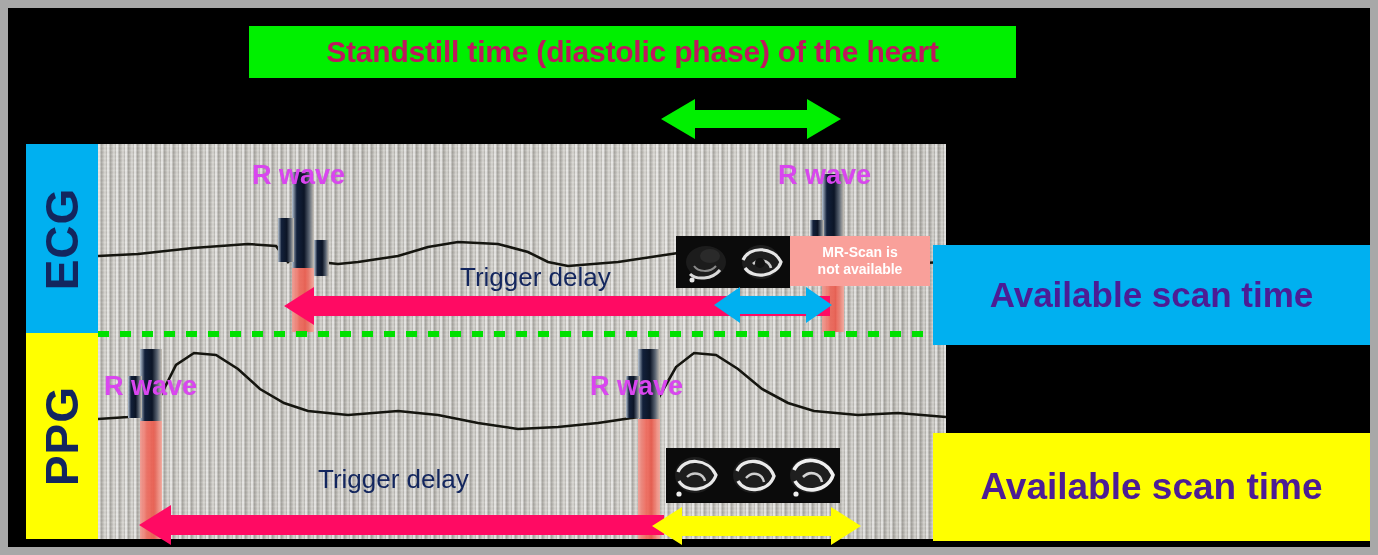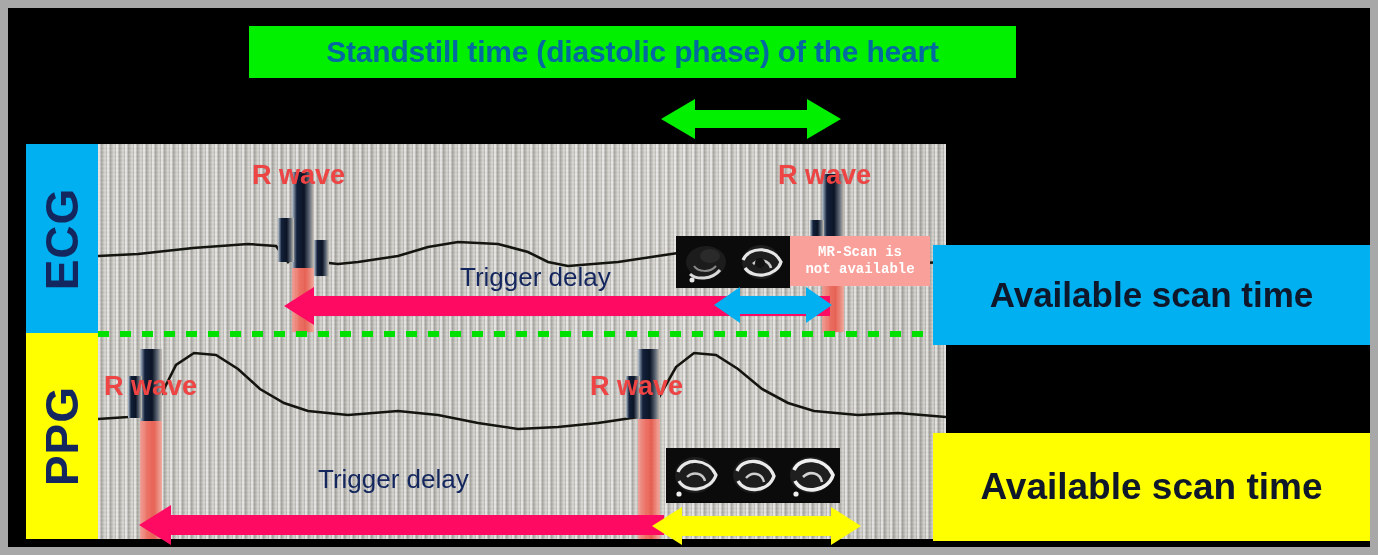--- a/index.html
+++ b/index.html
@@ -38,21 +38,21 @@
     top: 18px;
     width: 767px;
     height: 52px;
     background: #00f000;
     display: flex;
     align-items: center;
     justify-content: center;
     box-sizing: border-box;
   }
   #standstill-banner .banner-text {
-    color: #0369a1;
+    color: #be185d;
     font-size: 30px;
     font-weight: bold;
     letter-spacing: -0.2px;
     white-space: nowrap;
   }
 
   
   #green-double-arrow {
     position: absolute;
     left: 653px;
@@ -155,21 +155,21 @@
   .qrs-red {
     position: absolute;
     width: 100%;
     background: linear-gradient(90deg,#f09b92 0%, #ef6a5d 35%, #e8594b 62%, #f4a89c 100%);
     opacity: .92;
   }
 
   
   .rwave-label {
     position: absolute;
-    color: #ef4444;
+    color: #d946ef;
     font-size: 27px;
     font-weight: bold;
     white-space: nowrap;
     z-index: 20;
     text-shadow: 0 0 1px rgba(0,0,0,.18);
     text-align: right;
   }
 
   
   .trigger-label {
@@ -220,34 +220,33 @@
     align-items: center;
     justify-content: center;
     z-index: 19;
   }
   #mr-not-available span {
     color: #ffffff;
     font-size: 14px;
     font-weight: bold;
     line-height: 17px;
     white-space: nowrap;
-    font-family: Liberation Mono, monospace;
   }
 
   
   .callout {
     position: absolute;
     display: flex;
     flex-direction: column;
     align-items: center;
     justify-content: center;
     z-index: 25;
   }
   .callout span {
-    color: #0f172a;
+    color: #4c1d95;
     font-weight: bold;
     white-space: nowrap;
   }
   #callout-ecg {
     left: 925px;
     top: 237px;
     width: 437px;
     height: 100px;
     background: #00b0f0;
   }

